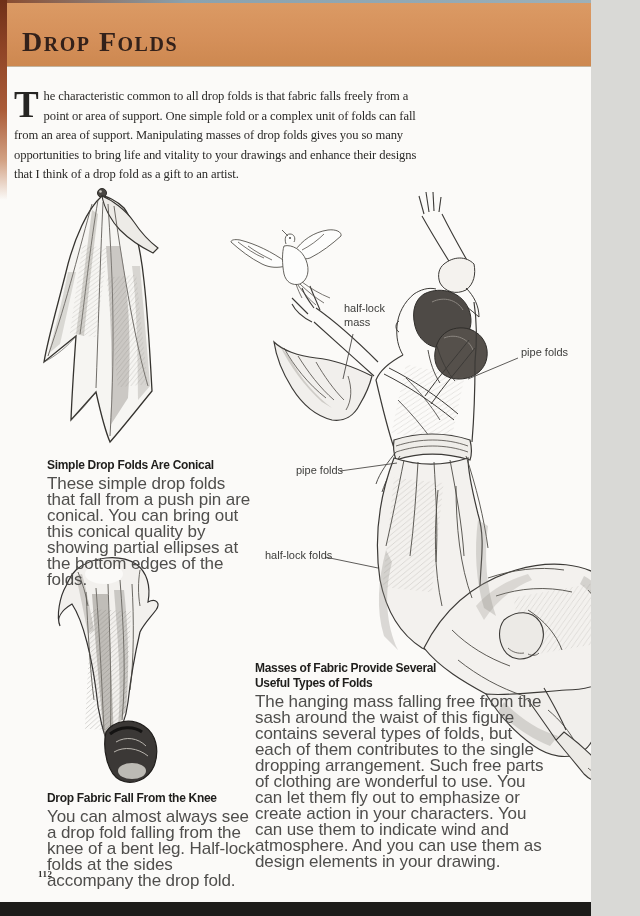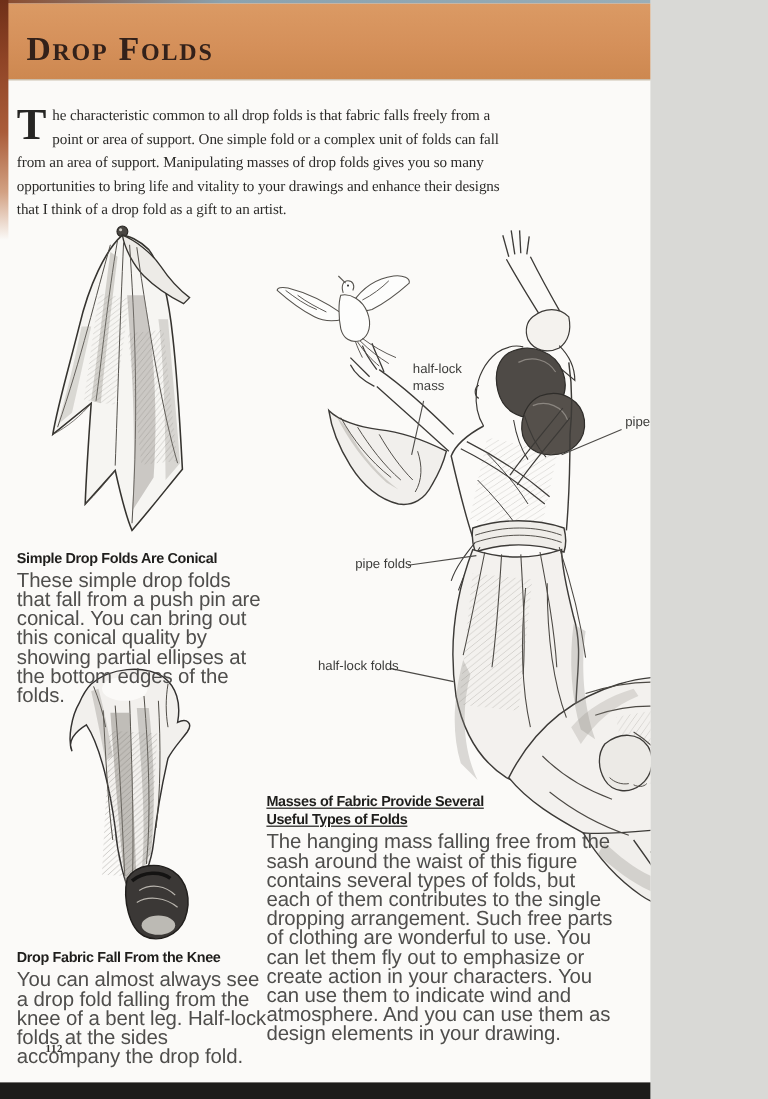--- a/index.html
+++ b/index.html
@@ -1,18 +1,18 @@
 <!DOCTYPE html>
 <html><head>
 <meta charset="utf-8">
 <style>
   * { margin:0; padding:0; box-sizing:border-box; }
   html,body { background:#d9d9d6; }
   #page {
-    position:relative; width:542px; height:916px; overflow:hidden;
+    position:relative; width:591px; height:916px; overflow:hidden;
     background:#fbfaf8;
     font-family:"Liberation Sans", sans-serif;
   }
   
   .top-edge-line { position:absolute; left:0; top:0; width:622px; height:3px;
     background:linear-gradient(90deg,#8a4a2c 0%,#8ba2ae 30%,#93a9b4 70%,#9fb2ba 100%); }
   .header-band { position:absolute; left:6px; top:3px; width:616px; height:64px;
     background:linear-gradient(180deg,#db9a64 0%,#d5905a 55%,#cd8850 100%);
     border-bottom:1px solid #c3b49f; }
   .spine-strip { position:absolute; left:0; top:0; width:7px; height:200px;
@@ -30,29 +30,29 @@
   }
 
   
   .intro { position:absolute; left:14px; top:87px; width:406px;
     font-family:"Liberation Serif", serif; font-size:12.6px; line-height:19.5px;
     color:#2b2a28; letter-spacing:-0.1px; }
   .drop-cap { float:left; font-family:"Liberation Serif", serif; font-weight:700;
     font-size:37px; line-height:31px; padding:2px 5px 0 0; color:#262523; }
 
   
-  .caption { position:absolute; color:#4f4e4c; }
+  .caption { position:absolute; color:#4f4e4c;margin-left:33px; }
   .caption h3 { font-size:12px; font-weight:700; color:#1f1e1c;
     letter-spacing:-0.3px; line-height:15px; margin-bottom:3px; }
   .caption p { font-size:17px; line-height:16px; letter-spacing:-0.1px; }
   #caption-conical { left:14px; top:458px; width:210px; }
   #caption-conical h3 { width:210px; }
   #caption-knee { left:14px; top:791px; width:214px; }
   #caption-masses { left:222px; top:661px; width:296px; }
-  #caption-masses h3 { width:196px;text-decoration:underline; }
+  #caption-masses h3 { width:196px; }
 
   
   .fig-label { position:absolute; font-size:11px; line-height:14px; color:#3d3d3b; letter-spacing:0; }
   #label-halflock-fold  { left:344px; top:301px; width:58px; }
   #label-pipe-right     { left:521px; top:345px; white-space:nowrap; }
   #label-pipe-left      { left:296px; top:463px; white-space:nowrap; }
   #label-halflock-folds { left:265px; top:548px; white-space:nowrap; }
 
   .overlay-svg, .fig { position:absolute; }
   #fig-cloth { left:40px; top:186px; width:165px; height:270px; }

